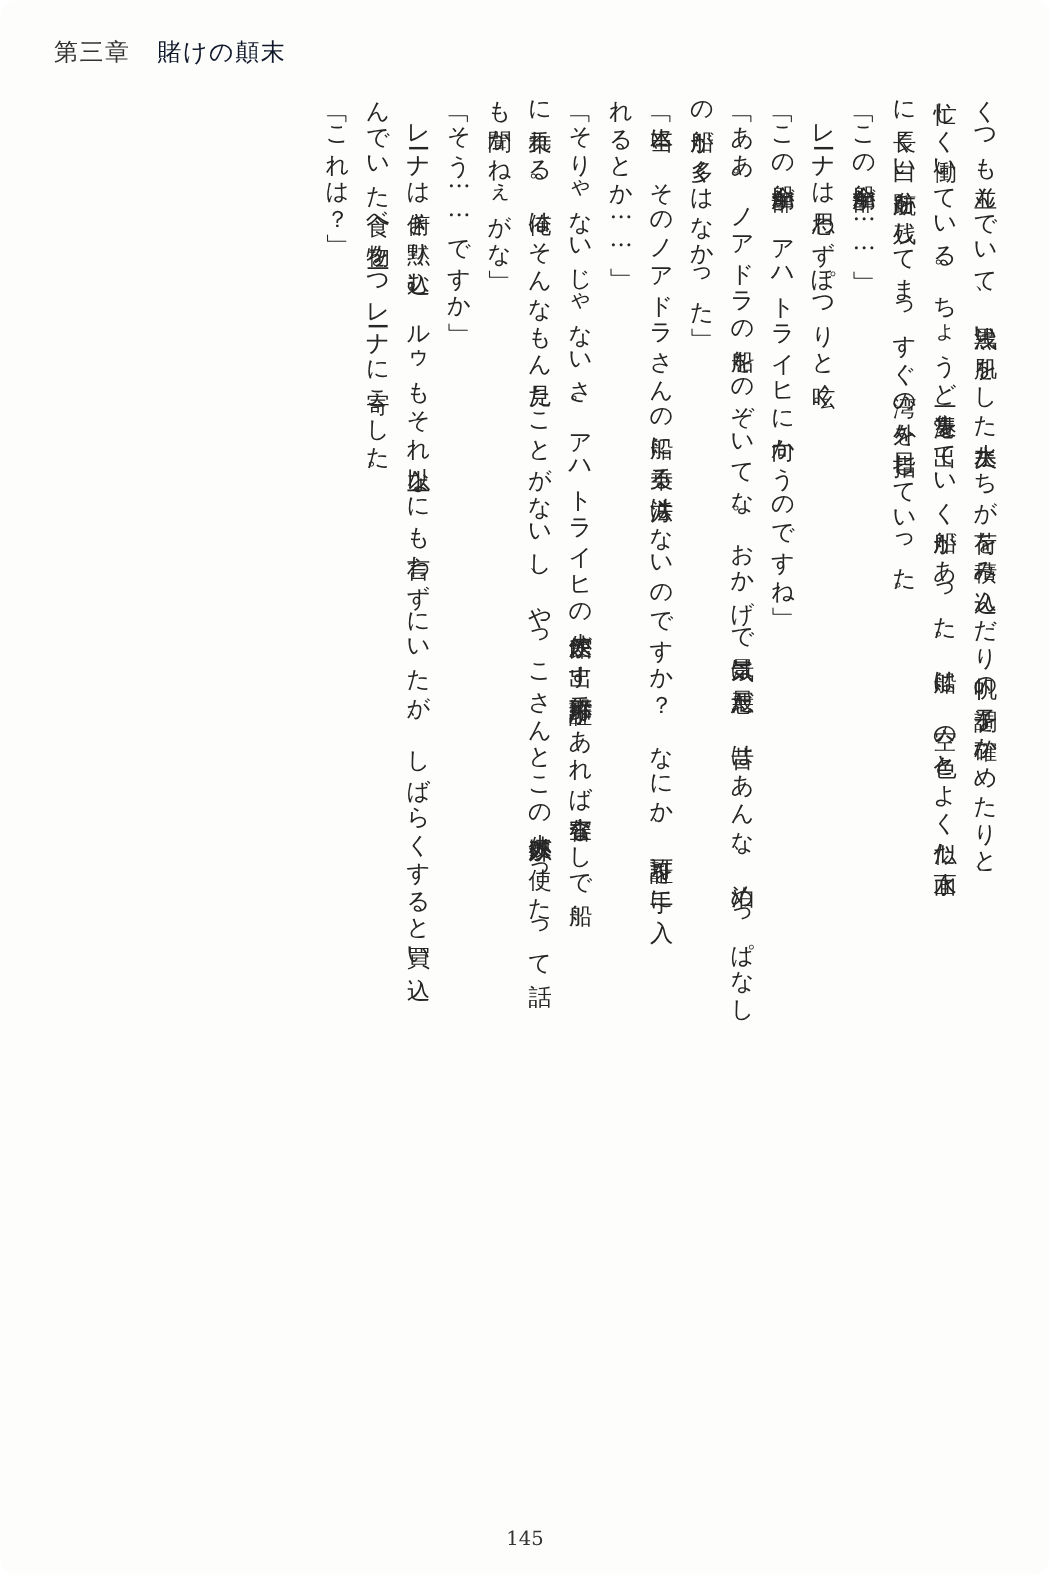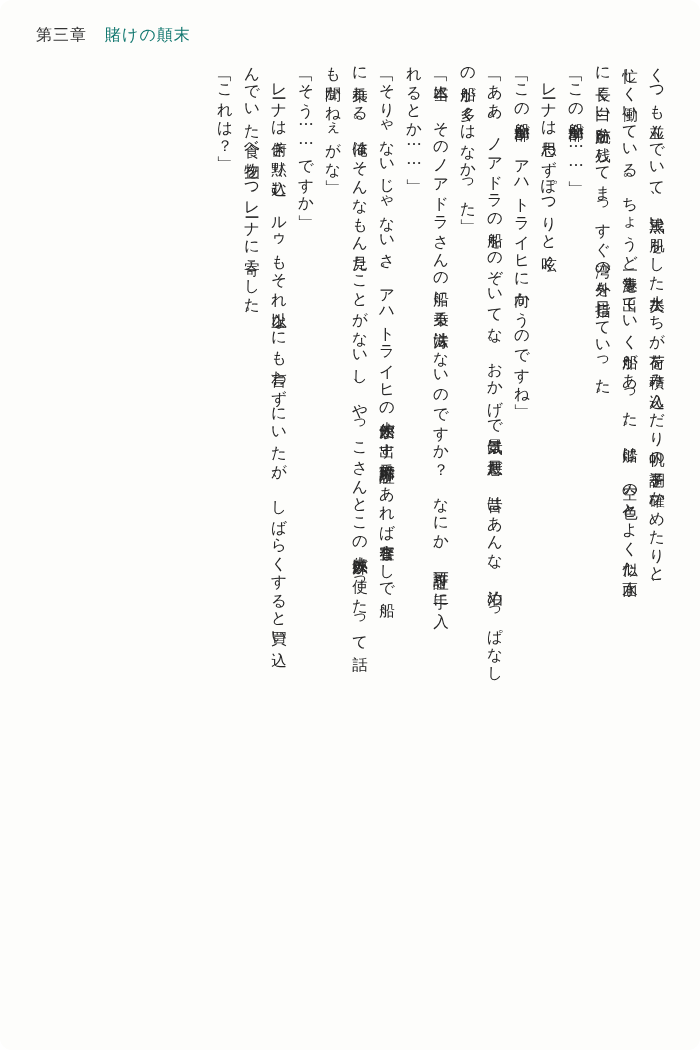--- a/index.html
+++ b/index.html
@@ -34,21 +34,21 @@
   }
   .chapter-num {
     font-size: 16px;
     letter-spacing: 1px;
     color: #333;
     white-space: nowrap;
   }
   .chapter-title {
     font-size: 16px;
     letter-spacing: 1px;
-    color: #0f766e;
+    color: #0f172a;
     white-space: nowrap;
   }
   .rule {
     position: absolute;
     left: 36px;
     right: 36px;
     top: 50px;
     height: 1px;
     background: transparent;
   }
@@ -116,13 +116,14 @@
     <div class="line">れるとか……」</div>
     <div class="line indent">「そりゃないじゃないさ。アハトライヒの大使館が出す乗船許可証があれば審査なしで船</div>
     <div class="line">に乗れる。俺はそんなもん見たことがないし、やっこさんとこの大使以外が使ったって話</div>
     <div class="line">も聞かねぇがな」</div>
     <div class="line indent">「そう……ですか」</div>
     <div class="line indent">レーナは俯き黙り込む。ルゥもそれ以上なにも言わずにいたが、しばらくすると買い込</div>
     <div class="line">んでいた食べ物を一つレーナに寄こした。</div>
     <div class="line indent">「これは？」</div>
   </div>
 
+  <div class="page-number">145</div>
 </div>
 
 </body></html>

